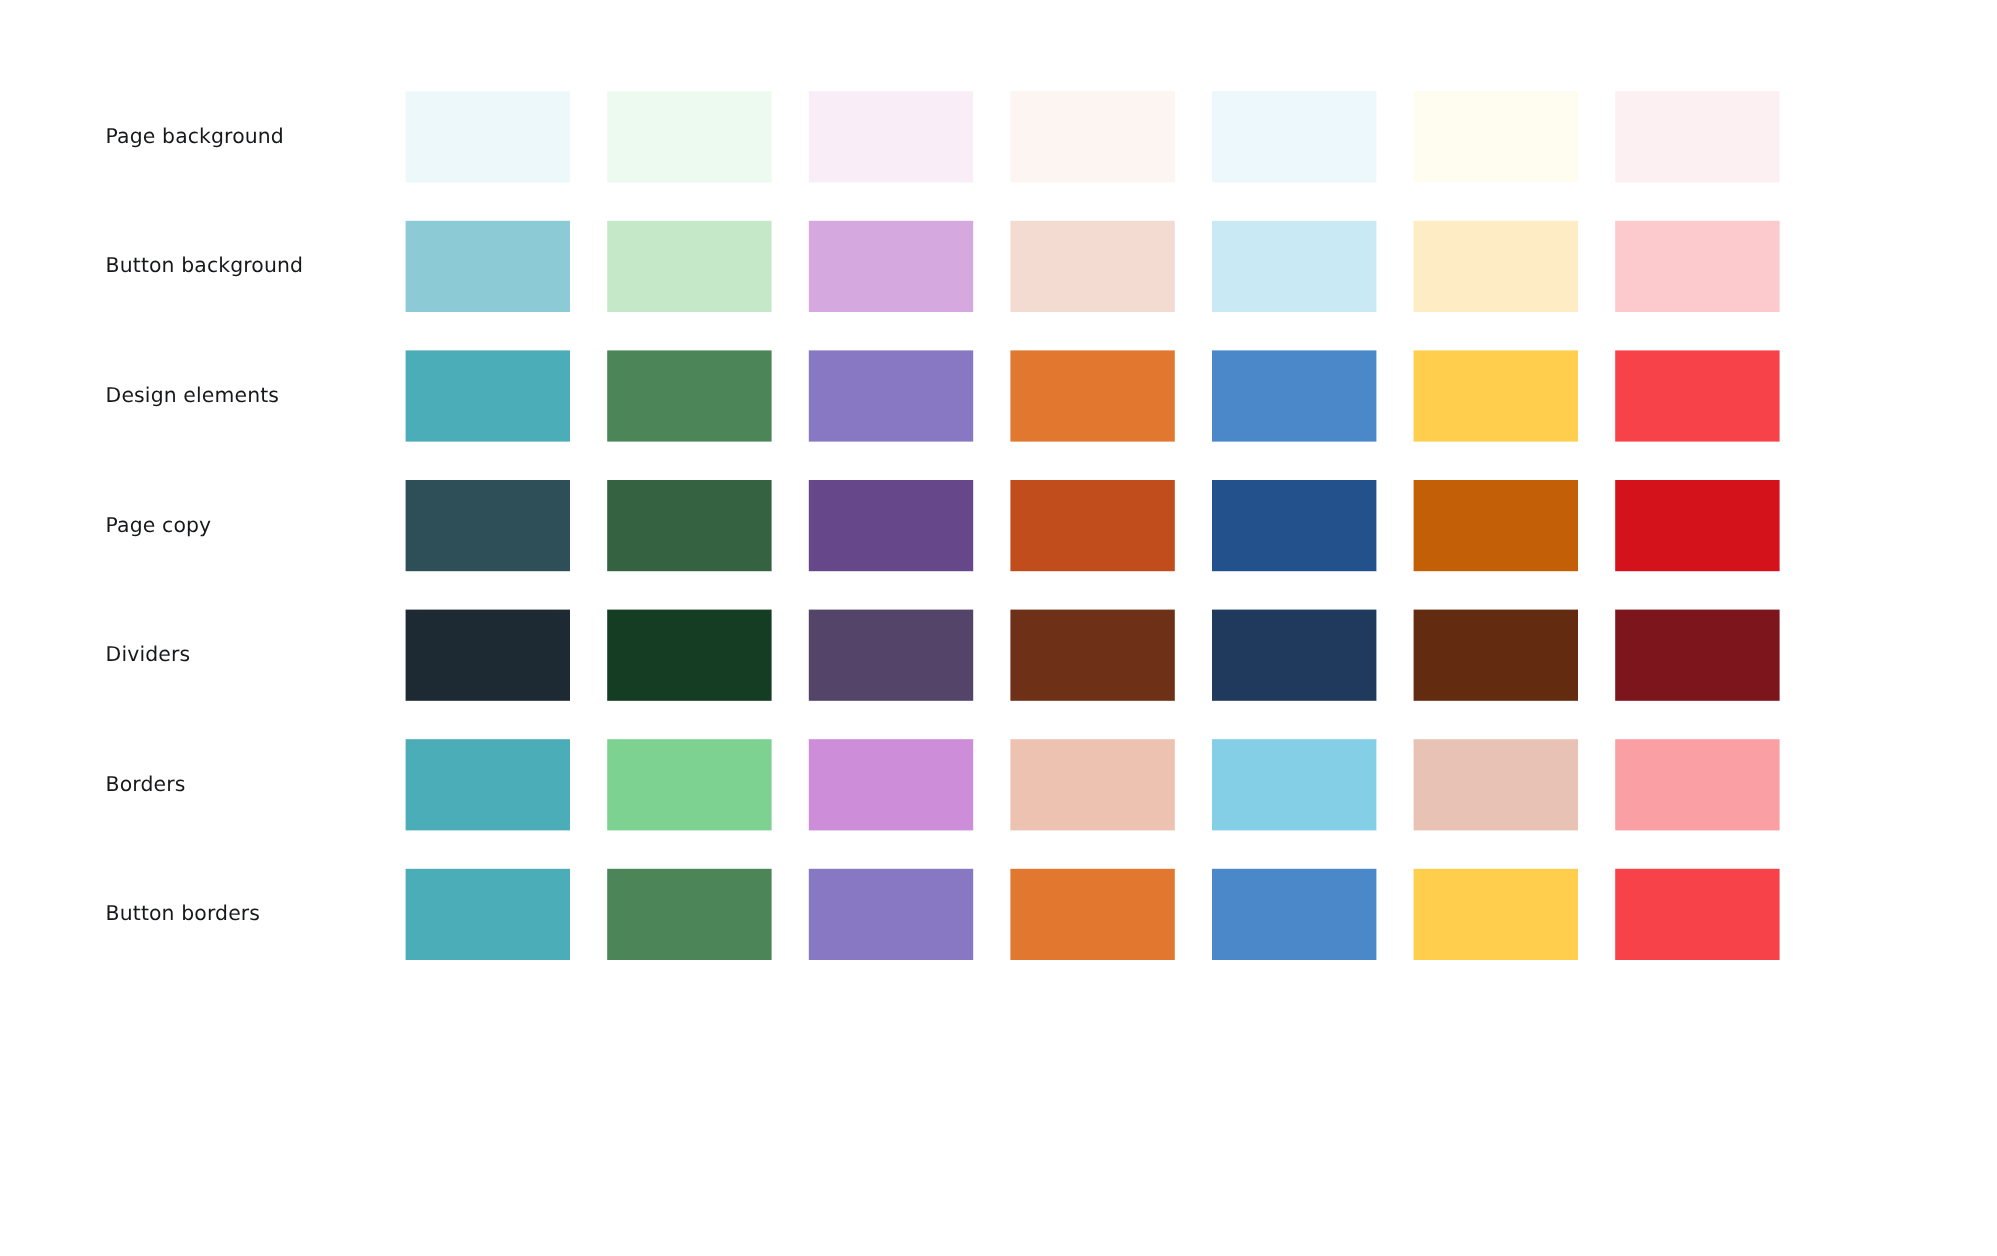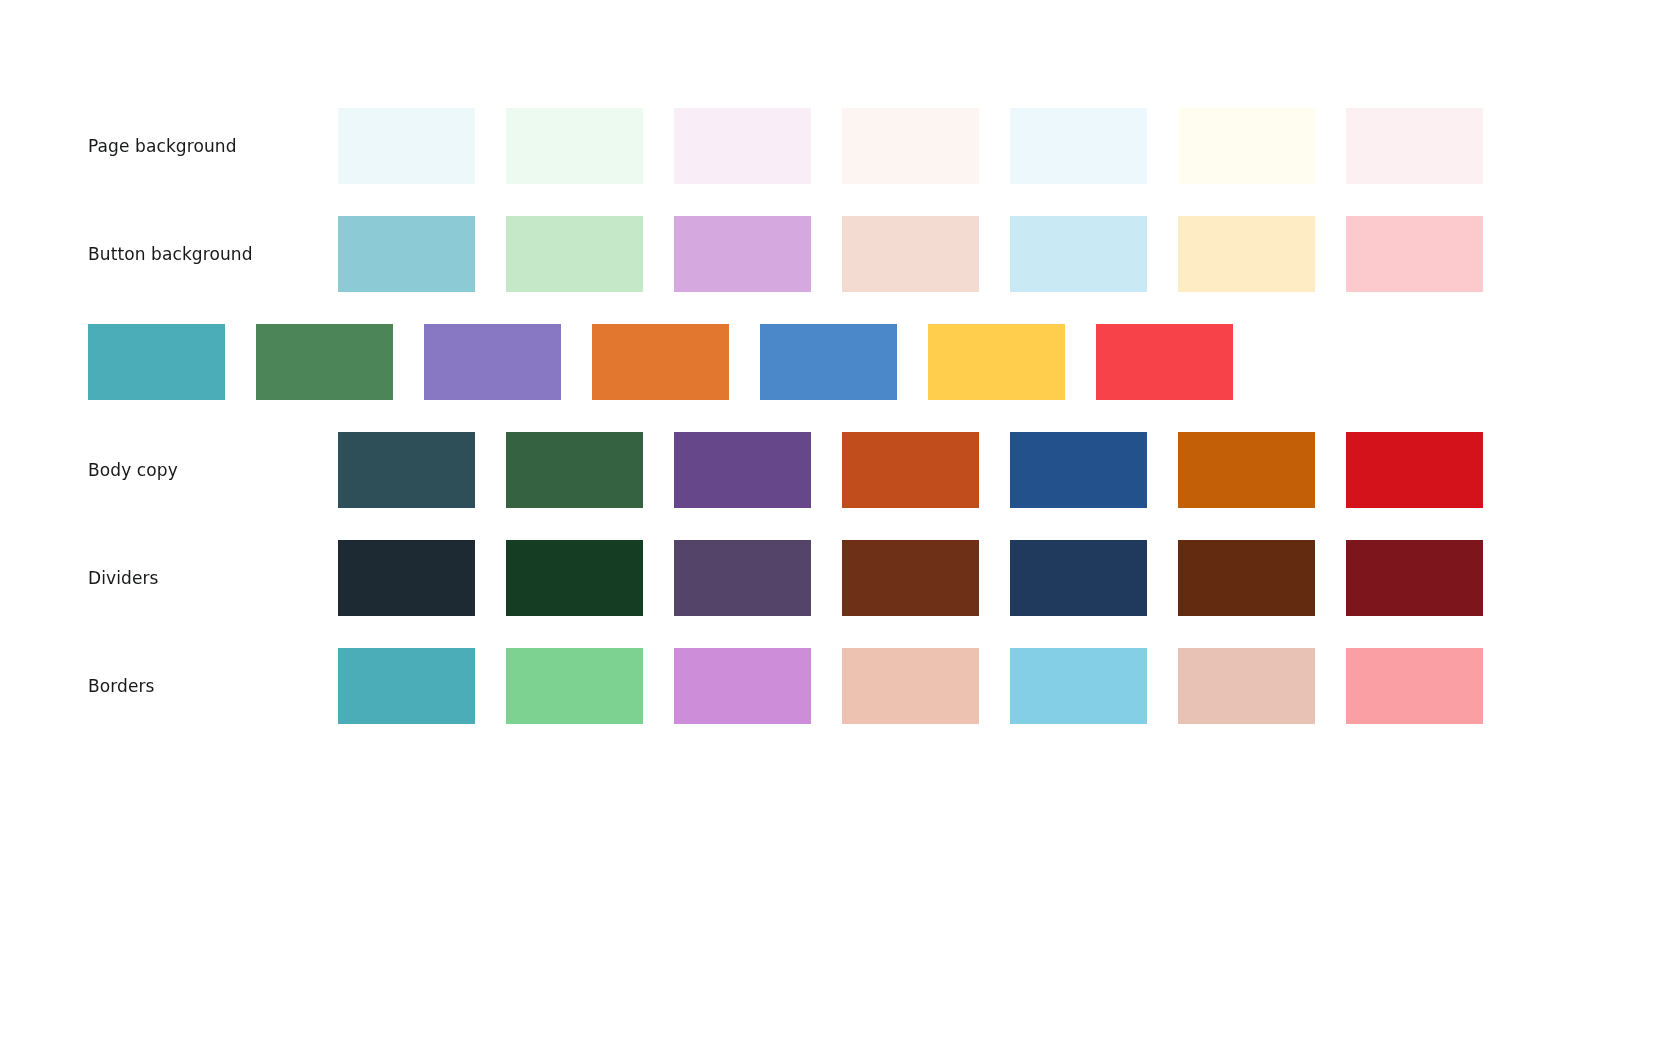--- a/index.html
+++ b/index.html
@@ -23,21 +23,21 @@
 
   .grid-area {
     position: absolute;
     left: 88px;
     top: 76px;
     width: 1456px;
   }
 
   .swatch-row {
     display: flex;
-    align-items: flex-end;
+    align-items: flex-start;
     height: 108px;
   }
 
   .row-label-cell {
     width: 250px;
     flex: 0 0 250px;
     height: 76px;
     display: flex;
     align-items: center;
   }
@@ -90,33 +90,36 @@
           <div class="swatch" style="background-color: rgb(140, 203, 214);"></div>
           <div class="swatch" style="background-color: rgb(197, 233, 200);"></div>
           <div class="swatch" style="background-color: rgb(214, 168, 224);"></div>
           <div class="swatch" style="background-color: rgb(244, 219, 210);"></div>
           <div class="swatch" style="background-color: rgb(201, 233, 244);"></div>
           <div class="swatch" style="background-color: rgb(253, 236, 196);"></div>
           <div class="swatch" style="background-color: rgb(252, 201, 204);"></div>
         </div>
       </div>
       <div class="swatch-row">
+        <div class="row-label-cell">
+          <span class="row-label">Design elements</span>
+        </div>
         <div class="swatch-track">
           <div class="swatch" style="background-color: rgb(75, 173, 183);"></div>
           <div class="swatch" style="background-color: rgb(76, 133, 87);"></div>
           <div class="swatch" style="background-color: rgb(136, 120, 195);"></div>
           <div class="swatch" style="background-color: rgb(226, 120, 48);"></div>
           <div class="swatch" style="background-color: rgb(74, 136, 202);"></div>
           <div class="swatch" style="background-color: rgb(255, 206, 77);"></div>
           <div class="swatch" style="background-color: rgb(248, 66, 74);"></div>
         </div>
       </div>
       <div class="swatch-row">
         <div class="row-label-cell">
-          <span class="row-label">Body copy</span>
+          <span class="row-label">Page copy</span>
         </div>
         <div class="swatch-track">
           <div class="swatch" style="background-color: rgb(46, 79, 87);"></div>
           <div class="swatch" style="background-color: rgb(53, 98, 64);"></div>
           <div class="swatch" style="background-color: rgb(101, 71, 138);"></div>
           <div class="swatch" style="background-color: rgb(194, 77, 28);"></div>
           <div class="swatch" style="background-color: rgb(35, 81, 140);"></div>
           <div class="swatch" style="background-color: rgb(194, 95, 7);"></div>
           <div class="swatch" style="background-color: rgb(212, 18, 27);"></div>
         </div>
@@ -142,14 +145,28 @@
         <div class="swatch-track">
           <div class="swatch" style="background-color: rgb(75, 173, 183);"></div>
           <div class="swatch" style="background-color: rgb(126, 210, 145);"></div>
           <div class="swatch" style="background-color: rgb(205, 141, 216);"></div>
           <div class="swatch" style="background-color: rgb(238, 194, 177);"></div>
           <div class="swatch" style="background-color: rgb(132, 207, 230);"></div>
           <div class="swatch" style="background-color: rgb(232, 194, 180);"></div>
           <div class="swatch" style="background-color: rgb(250, 160, 164);"></div>
         </div>
       </div>
+      <div class="swatch-row">
+        <div class="row-label-cell">
+          <span class="row-label">Button borders</span>
+        </div>
+        <div class="swatch-track">
+          <div class="swatch" style="background-color: rgb(75, 173, 183);"></div>
+          <div class="swatch" style="background-color: rgb(76, 133, 87);"></div>
+          <div class="swatch" style="background-color: rgb(136, 120, 195);"></div>
+          <div class="swatch" style="background-color: rgb(226, 120, 48);"></div>
+          <div class="swatch" style="background-color: rgb(74, 136, 202);"></div>
+          <div class="swatch" style="background-color: rgb(255, 206, 77);"></div>
+          <div class="swatch" style="background-color: rgb(248, 66, 74);"></div>
+        </div>
+      </div>
     </div>
 </div>
 
 </body></html>

